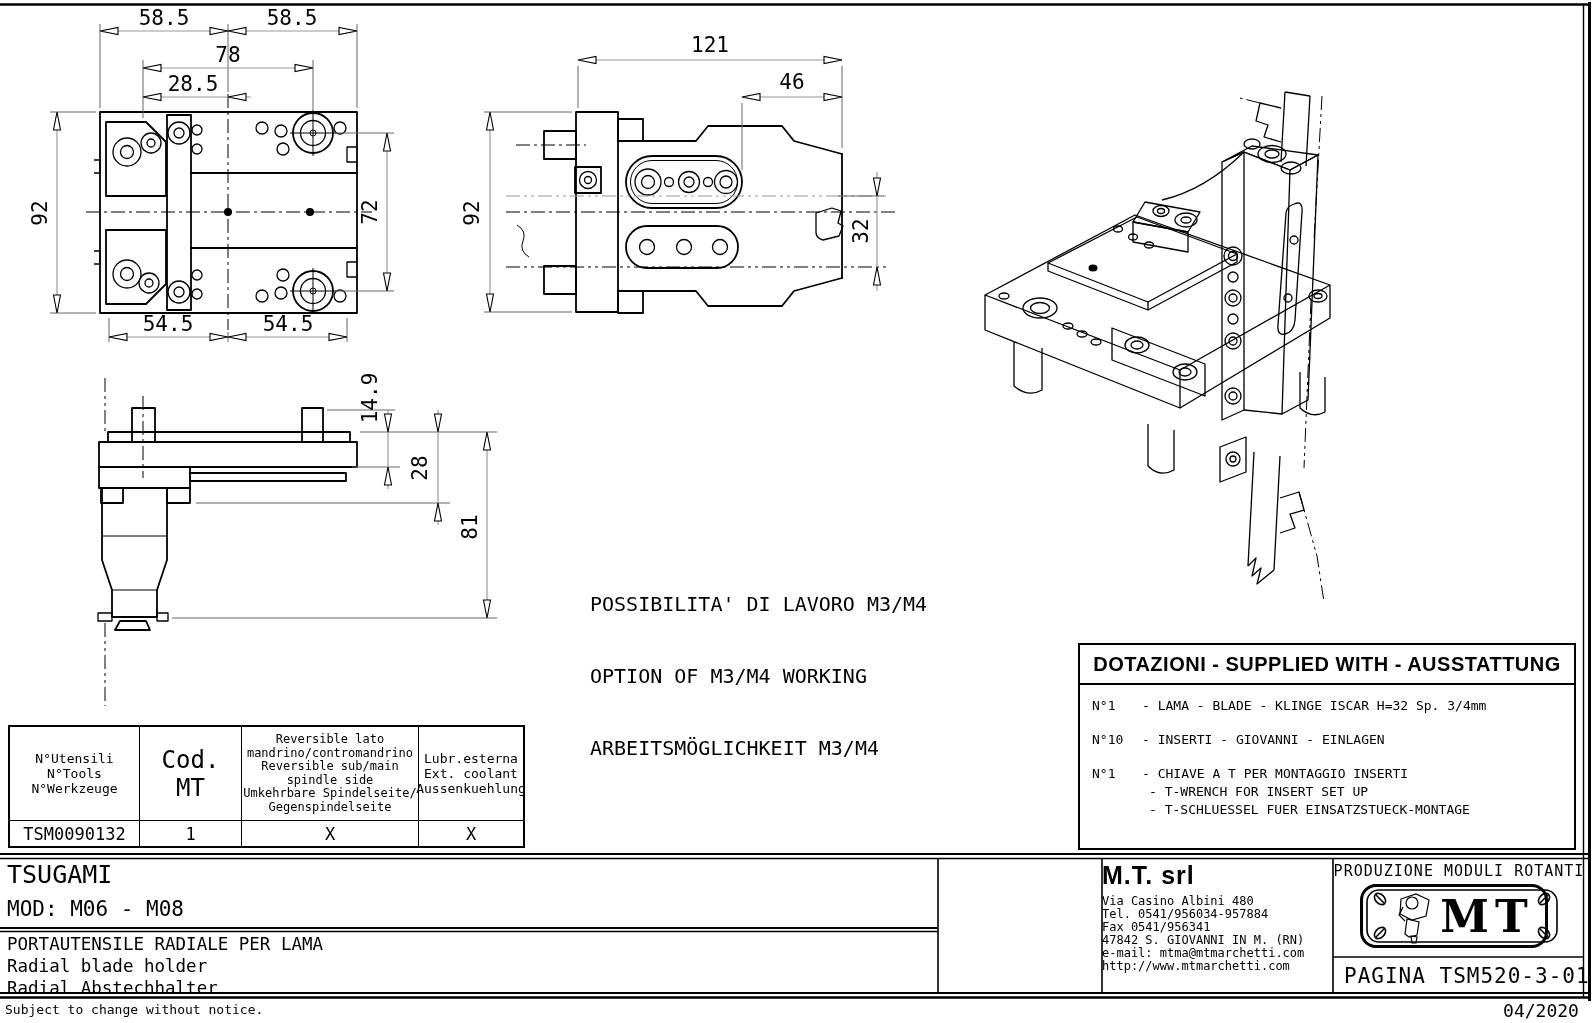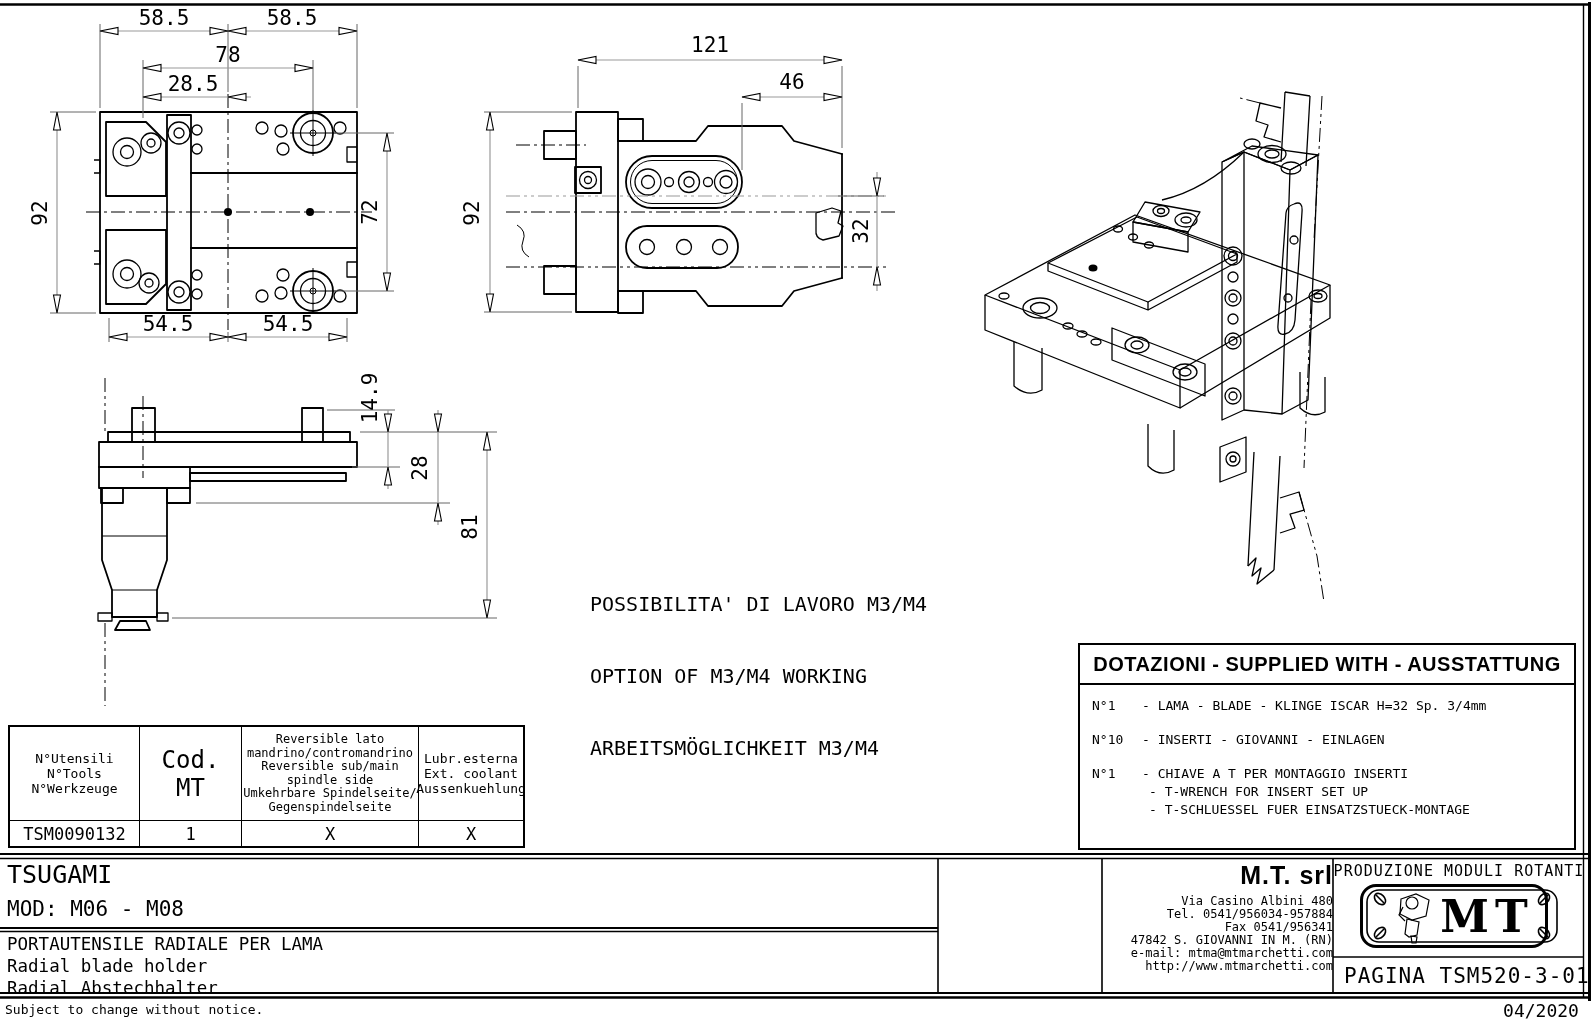--- a/index.html
+++ b/index.html
@@ -40,21 +40,21 @@
   .codmt{font-size:24px;}
   .h3s{font-size:13px;line-height:15px;}
   .h6s{font-size:12px;line-height:13.5px;}
   .rowtx{font-size:17px;}
   
   .tb-brand{left:7px;top:860px;font-size:25px;}
   .tb-model{left:7px;top:897px;font-size:21px;}
   .tb-it{left:7px;top:934px;font-size:17.5px;}
   .tb-en{left:7px;top:956px;font-size:17.5px;}
   .tb-de{left:7px;top:978px;font-size:17.5px;}
-  .mtcell{left:1102px;top:860px;width:231px;text-align:right;}
+  .mtcell{left:1102px;top:860px;width:231px;text-align:left;}
   .mtname{font-family:"Liberation Sans",sans-serif;font-weight:bold;font-size:25px;line-height:30px;letter-spacing:1px;}
   .mtaddr{font-size:12px;line-height:13px;margin-top:5px;}
   .prodlbl{left:1333px;top:862px;width:252px;text-align:center;font-size:15px;letter-spacing:1px;}
   .logobox{left:1360px;top:884px;width:188px;height:64px;border:3px solid #000;border-radius:16px;box-sizing:border-box;}
   .pagelbl{left:1344px;top:964px;font-size:21px;letter-spacing:1px;}
   .footnote{left:5px;top:1002px;font-size:13px;}
   .footdate{left:1498px;top:1000px;width:86px;text-align:center;font-size:18px;}
 </style>
 </head>
 <body>

